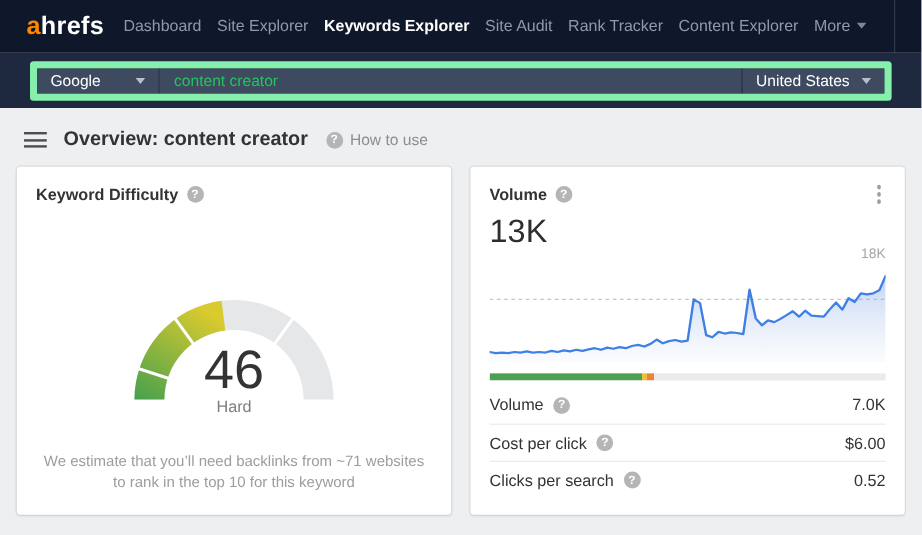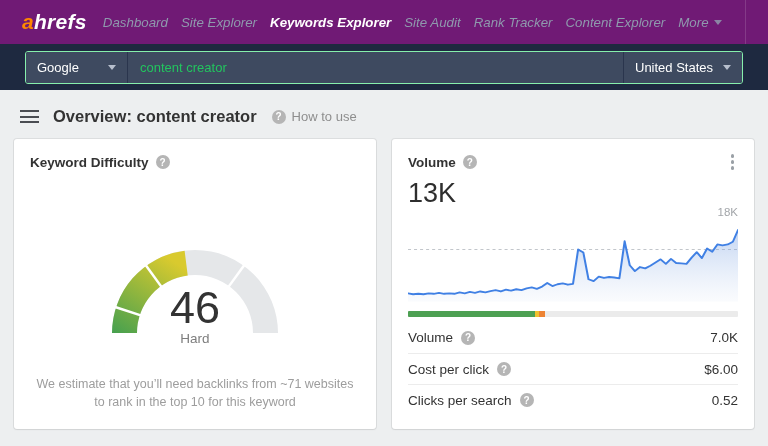--- a/index.html
+++ b/index.html
@@ -5,31 +5,31 @@
   * { box-sizing: border-box; }
   html,body { margin:0; padding:0; }
   body {
     width:768px; height:446px; overflow:hidden;
     background:#edeff0;
     font-family:"Liberation Sans", sans-serif;
     color:#333;
   }
 
   
-  .topnav { height:44px; background:#701a75; display:flex; align-items:center; padding:0 22px;font-style:italic; }
+  .topnav { height:44px; background:#0f172a; display:flex; align-items:center; padding:0 22px; }
   .logo { font-size:21px; font-weight:bold; color:#fff; margin-right:16px; letter-spacing:.3px; cursor:pointer; }
   .logo .logo-a { color:#ff8800; }
   .nav-item { color:#8f99ad; font-size:13.3px; margin-right:13px; white-space:nowrap; cursor:pointer; display:inline-flex; align-items:center; }
   .nav-item.active { color:#ffffff; font-weight:bold; }
   .caret-down { width:0; height:0; border-left:4px solid transparent; border-right:4px solid transparent; border-top:5px solid currentColor; display:inline-block; margin-left:5px; opacity:.85; }
   .nav-divider { margin-left:auto; width:1px; align-self:stretch; background:rgba(255,255,255,.14); }
 
   
   .searchrow { height:46px; background:#1e2940; display:flex; align-items:center; padding:0 25px; }
-  .search-strip { display:flex; width:100%; height:33px; border:1px solid #86efac; border-radius:3px; overflow:hidden; }
+  .search-strip { display:flex; width:100%; height:33px; border:6px solid #86efac; border-radius:3px; overflow:hidden; }
   .engine-select, .country-select { background:#3e4a60; color:#fff; font-size:13px; display:flex; align-items:center; padding:0 11px; cursor:pointer; }
   .engine-select { width:102px; border-right:1px solid #2a354d; }
   .country-select { width:119px; border-left:1px solid #2a354d;justify-content:space-between; }
   .engine-select .caret-down, .country-select .caret-down { margin-left:auto; color:#cdd4e0; }
   .search-input { flex:1; background:#3e4a60; border:none; outline:none; color:#22c55e; font-size:13px; padding:0 12px; font-family:"Liberation Sans", sans-serif; }
 
   
   .page { padding:0 14px; }
   .page-header { display:flex; align-items:center; padding:17px 6px 13px; }
   .hamburger-icon { width:19px; height:13px; border-top:2px solid #4a4d52; border-bottom:2px solid #4a4d52; position:relative; cursor:pointer; }

